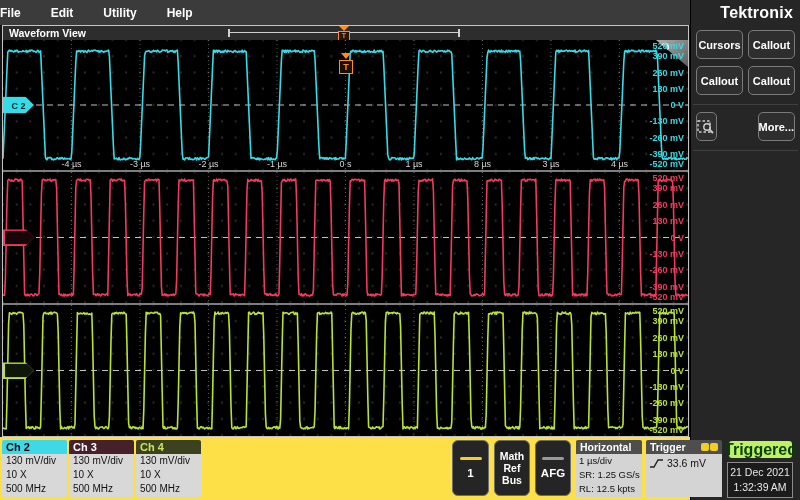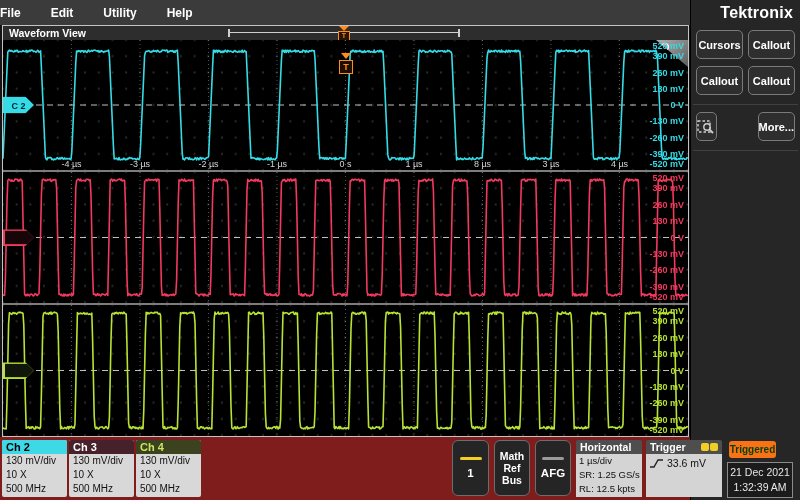--- a/index.html
+++ b/index.html
@@ -50,39 +50,39 @@
           display:flex;align-items:center;justify-content:center;padding-left:36px;}
   .trigflag{position:absolute;left:336px;top:13px;width:13px;}
   .trigflag .tri{width:0;height:0;margin-left:2px;border-left:5px solid transparent;
           border-right:5px solid transparent;border-top:6px solid #ff8d1e;}
   .trigflag .tbox{width:12px;height:12px;border:1.5px solid #ff8d1e;background:#1d0e00;margin-top:1px;
           color:#ff8d1e;font-size:9px;font-weight:bold;line-height:12px;text-align:center;}
   .zoomflap{position:absolute;right:0;top:0;width:32px;height:27px;
           background:linear-gradient(135deg,#b0b0b0,#5c5c5c);clip-path:polygon(0 0,100% 0,100% 100%);}
   .zoomflap svg{position:absolute;right:2px;top:2px;}
   
-  .bottombar{position:absolute;left:0;top:437px;width:690px;height:63px;background:#7f1d1d;}
+  .bottombar{position:absolute;left:0;top:437px;width:690px;height:63px;background:#fde047;}
   .badge{position:absolute;top:3px;width:65px;height:57px;background:#d8d8d8;border-radius:2px;
          overflow:hidden;}
   .badge .bh{height:14px;font-size:11px;font-weight:bold;padding-left:4px;line-height:14px;}
   .badge .bl{font-size:10px;line-height:14px;padding-left:4px;color:#111;}
   .bbtn{position:absolute;top:3px;height:56px;background:#252525;border:1px solid #6d6d6d;
         border-radius:6px;color:#fff;font-weight:bold;font-size:11.5px;box-sizing:border-box;
         display:flex;flex-direction:column;align-items:center;justify-content:center;}
   .accent{width:22px;height:3px;border-radius:2px;margin-bottom:7px;}
   .mrb{line-height:12px;font-size:10.5px;text-align:center;}
   .panel{position:absolute;top:3px;height:74px;border-radius:2px;overflow:hidden;}
   .panel .ph{height:14px;background:#4e4e4e;color:#fff;font-size:10.5px;font-weight:bold;
         line-height:14px;padding-left:4px;position:relative;}
   .panel .pb{background:#d4d4d4;height:43px;font-size:9.5px;line-height:14px;padding-left:3px;color:#111;}
   .trig-src{position:absolute;right:4px;top:3px;display:flex;gap:1px;}
   .trig-src i{width:8px;height:8px;background:#f2d023;border-radius:2px;}
   .trigval{display:flex;align-items:center;gap:3px;font-size:10.5px;padding-top:2px;}
-  .triggered{position:absolute;left:38px;top:441px;width:47px;height:17px;background:#f97316;
-        border-radius:3px;color:#073f07;font-size:10px;font-weight:bold;display:flex;
+  .triggered{position:absolute;left:38px;top:441px;width:63px;height:17px;background:#bef264;
+        border-radius:3px;color:#073f07;font-size:16px;font-weight:bold;display:flex;
         align-items:center;justify-content:center;}
   .datetime{position:absolute;left:36px;top:462px;width:64px;height:34px;border:1px solid #8a8a8a;
         background:#1b1b1b;color:#e6e6e6;font-size:10.5px;line-height:15px;text-align:center;
         display:flex;flex-direction:column;justify-content:center;}
 </style>
 </head>
 <body>
 
 <div id="app">
 

